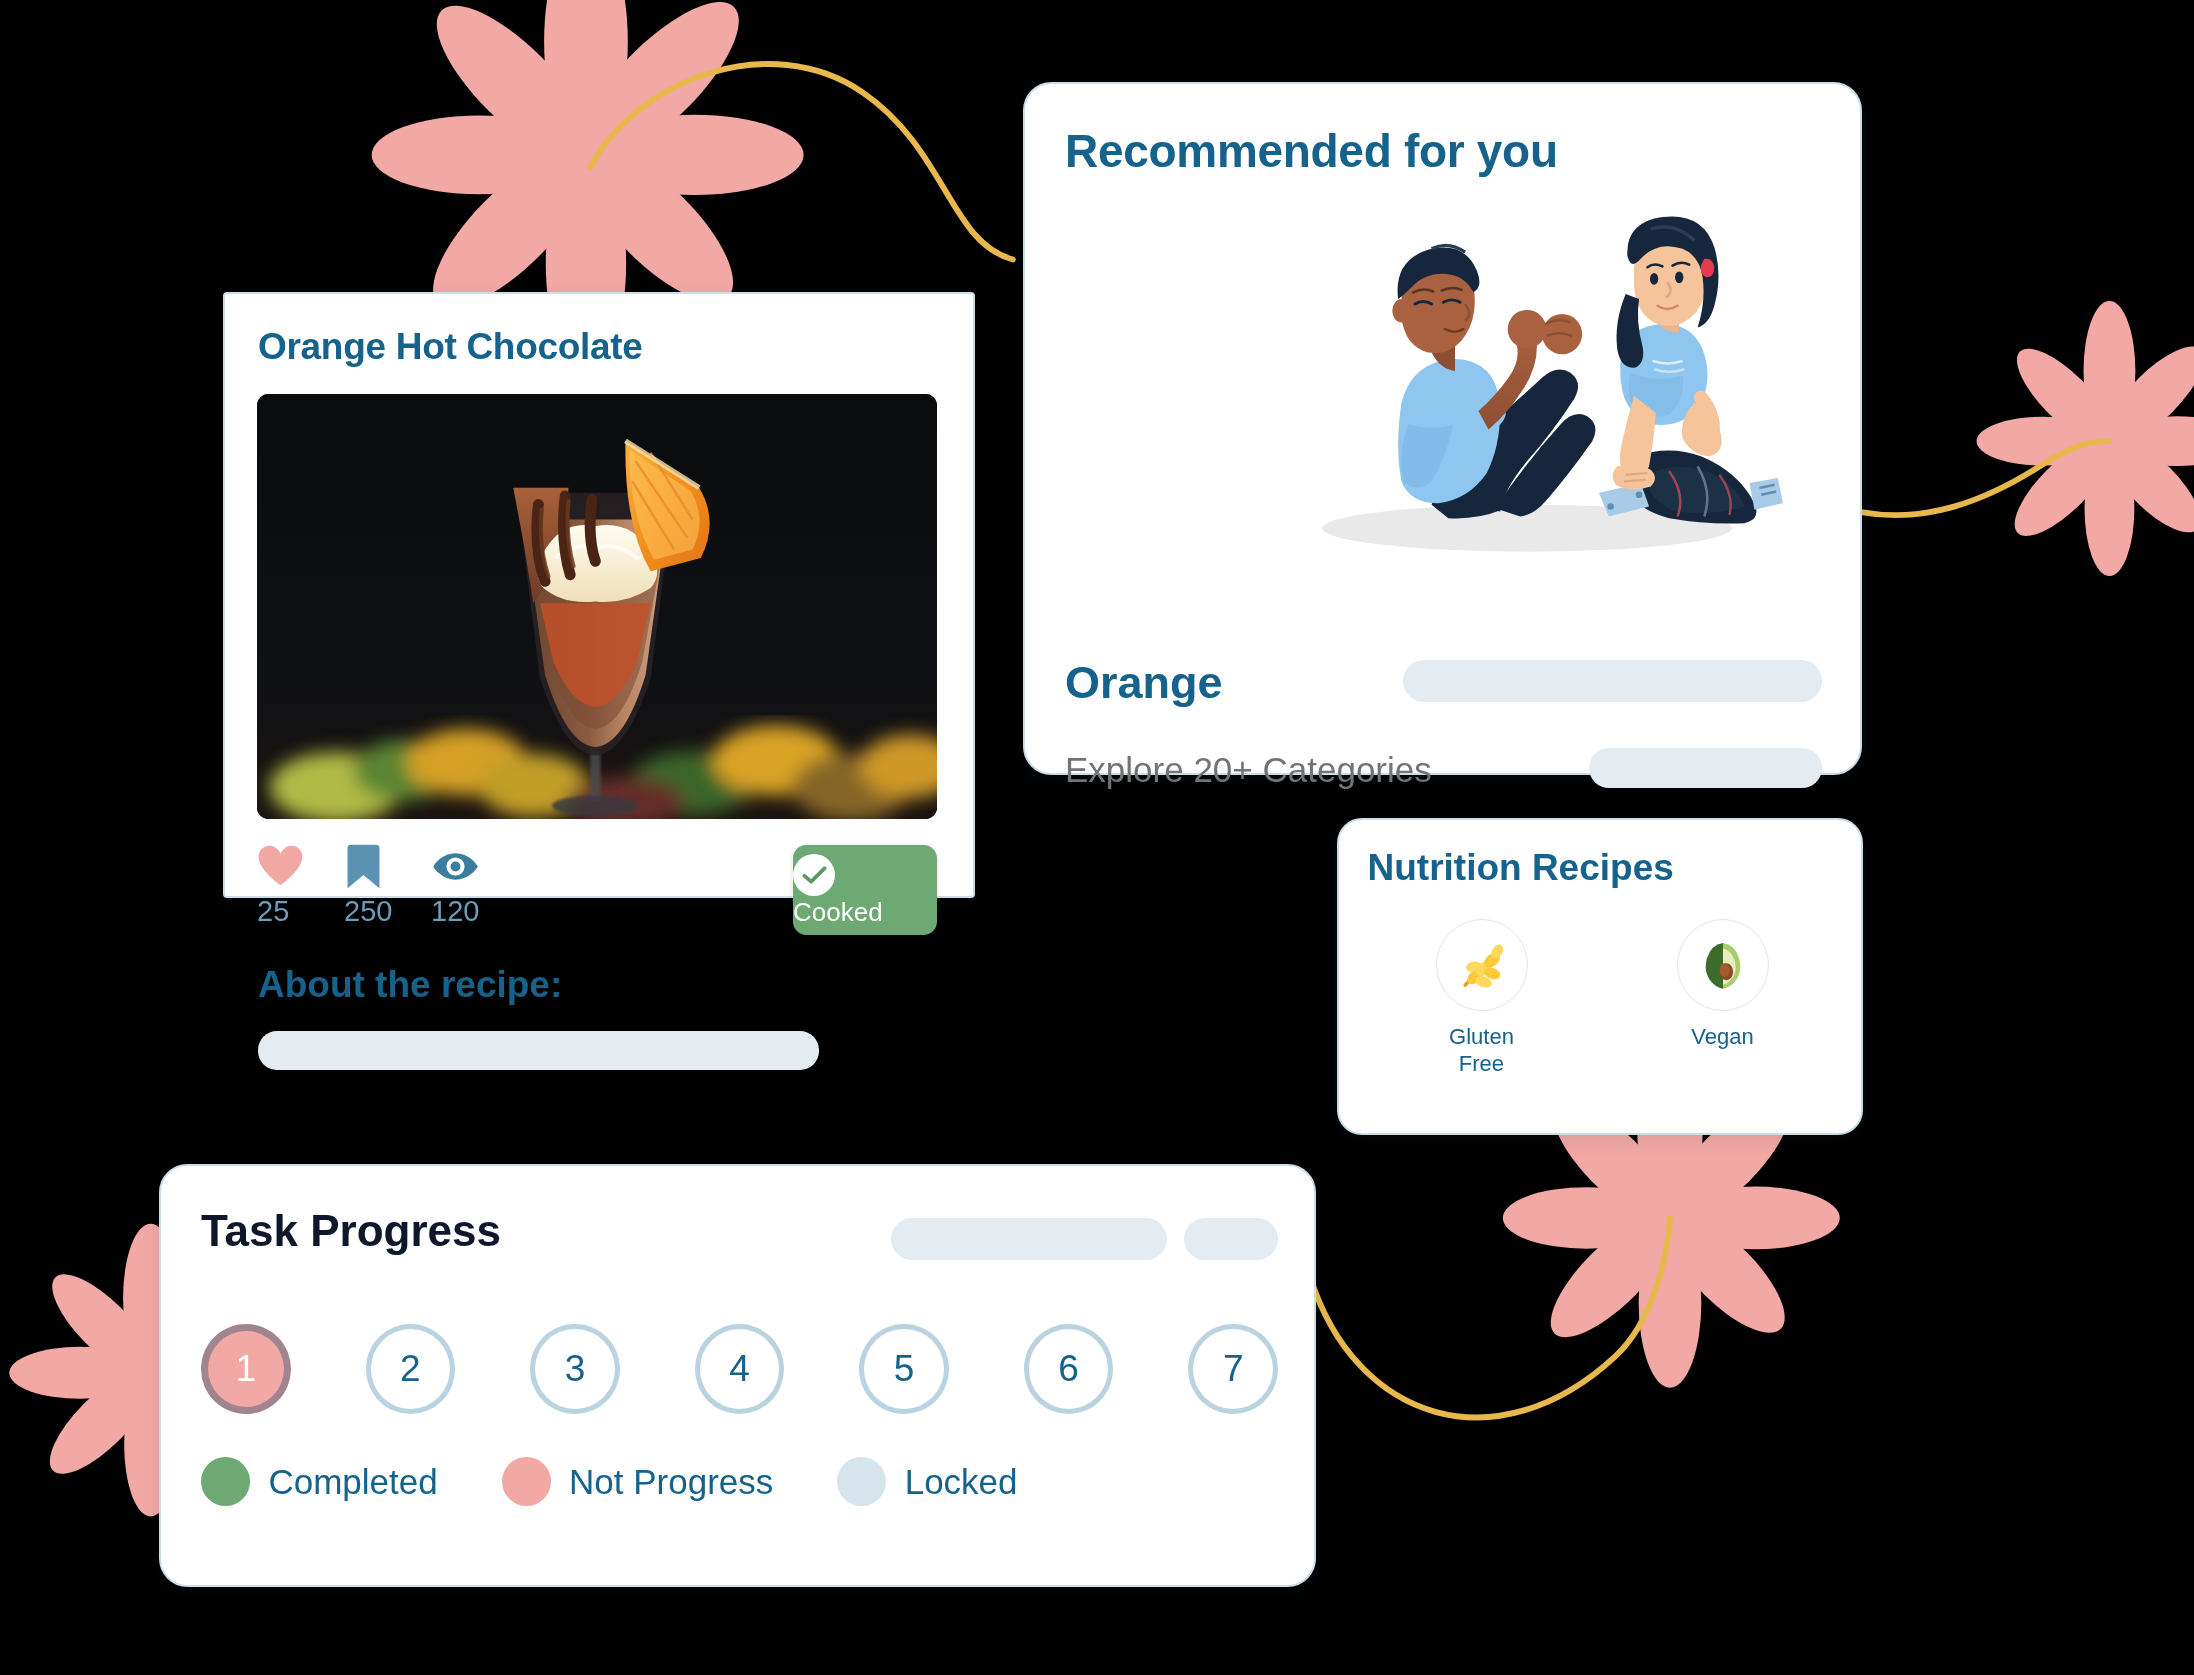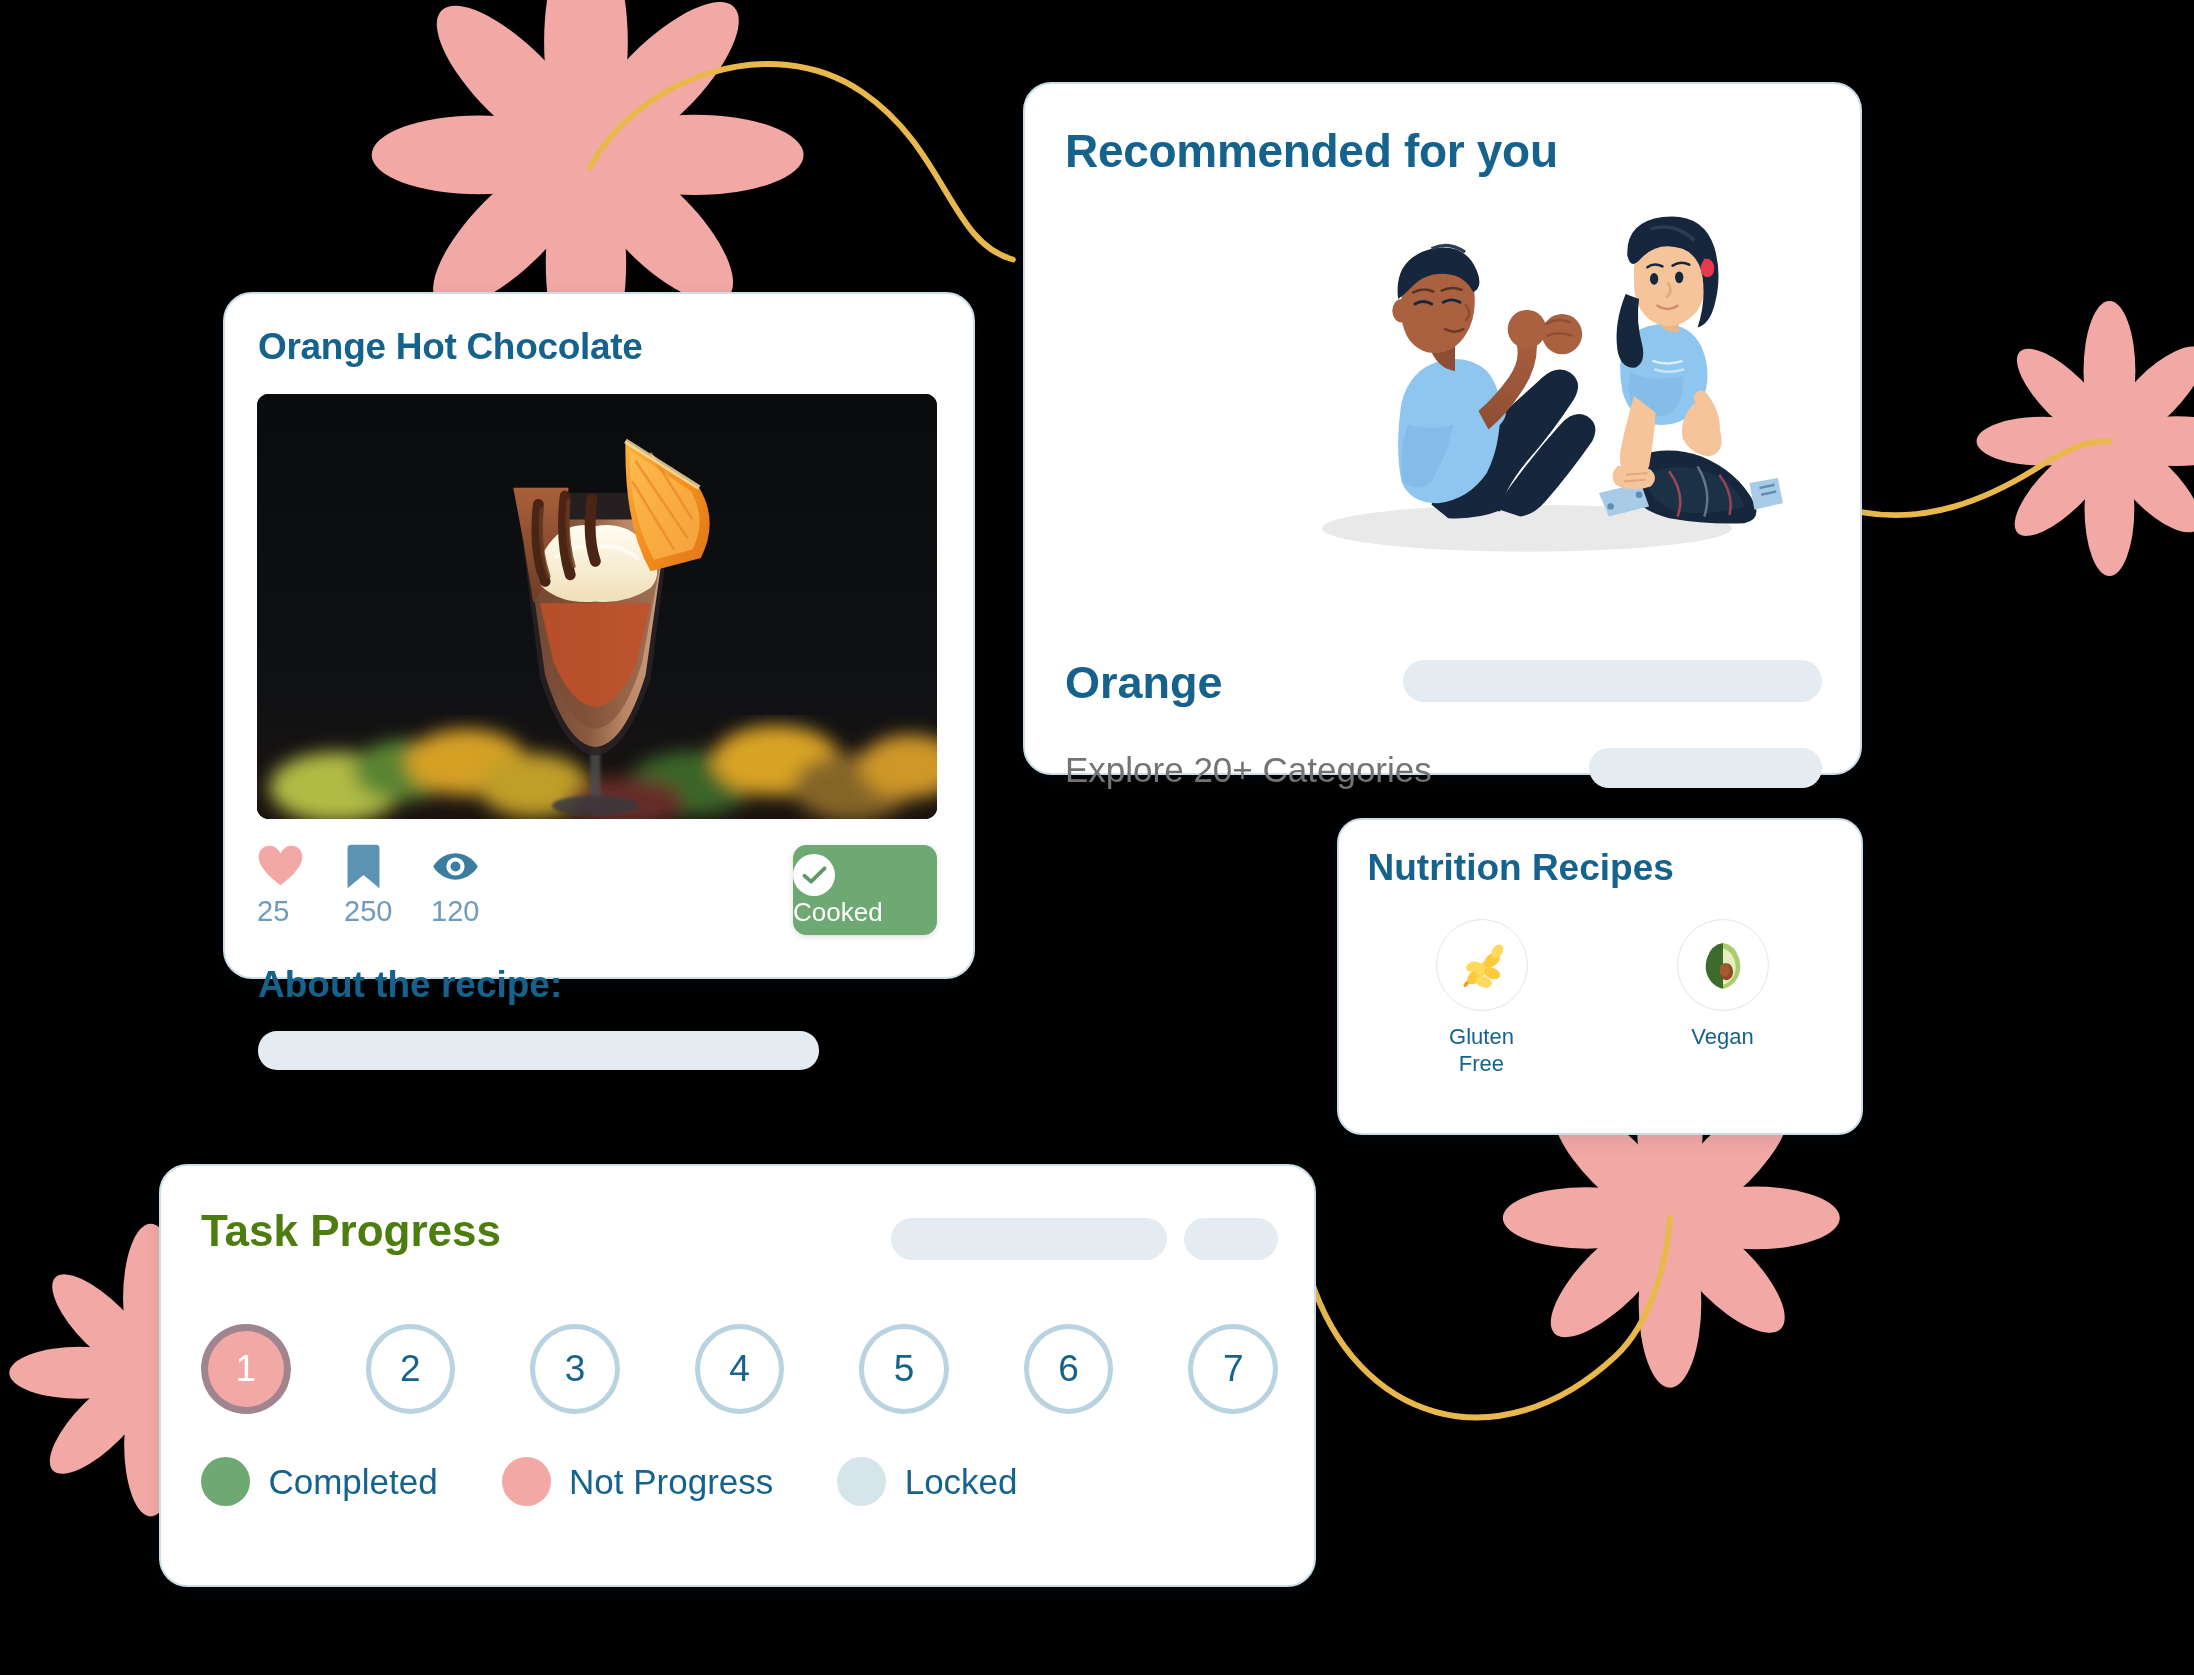--- a/index.html
+++ b/index.html
@@ -31,22 +31,22 @@
     position: absolute;
     background: #ffffff;
     border: 2.5px solid #cbdde7;
     border-radius: 25px;
     box-shadow: 0 5px 18.4px rgba(20,60,90,0.10);
   }
 
   
   #recipe-card {
     left: 223px; top: 292px;
-    width: 752px; height: 687px;
-    border-radius: 29px;
+    width: 752px; height: 606px;
+    border-radius: 4px;
   }
   #recipe-title {
     position: absolute; left: 33px; top: 32px;
     font-size: 37px; font-weight: bold;
     color: #15628c; letter-spacing: -0.3px;
   }
   #recipe-photo {
     position: absolute; left: 32px; top: 100px;
     width: 680px; height: 425px;
     border-radius: 11.7px;
@@ -176,21 +176,21 @@
   }
 
   
   #task-card {
     left: 159px; top: 1164px;
     width: 1157px; height: 423px;
     border-radius: 28.5px;
   }
   #task-title {
     position: absolute; left: 40px; top: 40px;
-    font-size: 44px; font-weight: bold; color: #4d7c0f;
+    font-size: 44px; font-weight: bold; color: #0f172a;
   }
   #task-skeleton-wide {
     position: absolute; left: 730px; top: 52px;
     width: 276px; height: 42px;
     background: #e4ebf1; border-radius: 21px;
   }
   #task-skeleton-small {
     position: absolute; left: 1023px; top: 52px;
     width: 94px; height: 42px;
     background: #e4ebf1; border-radius: 21px;

